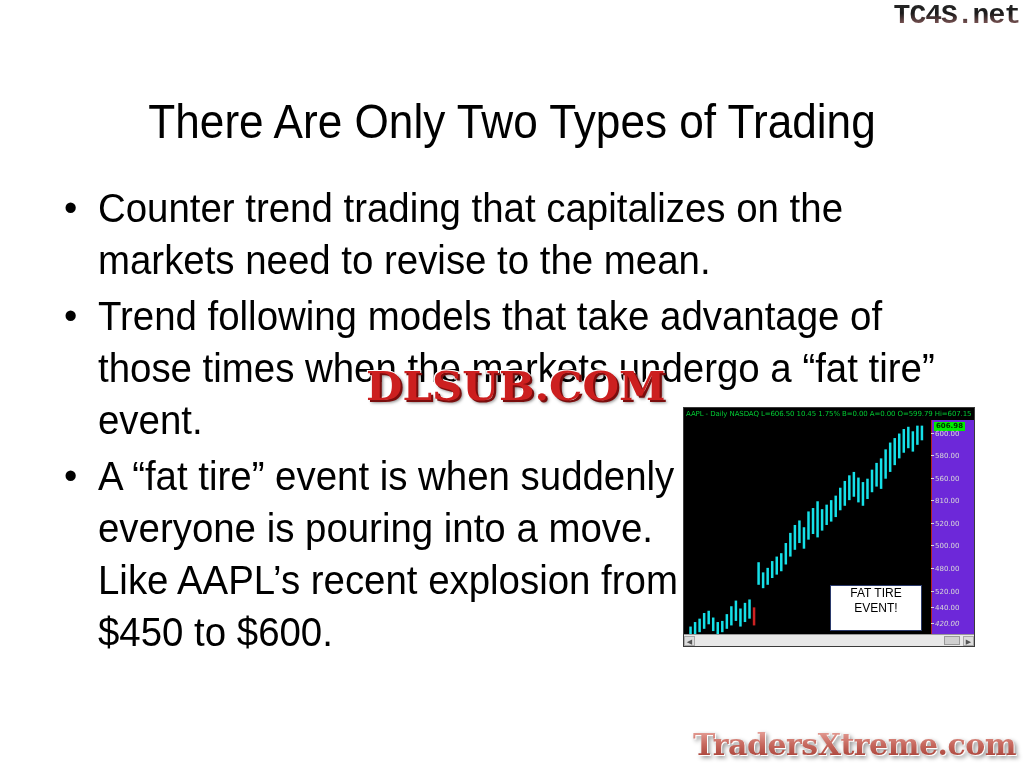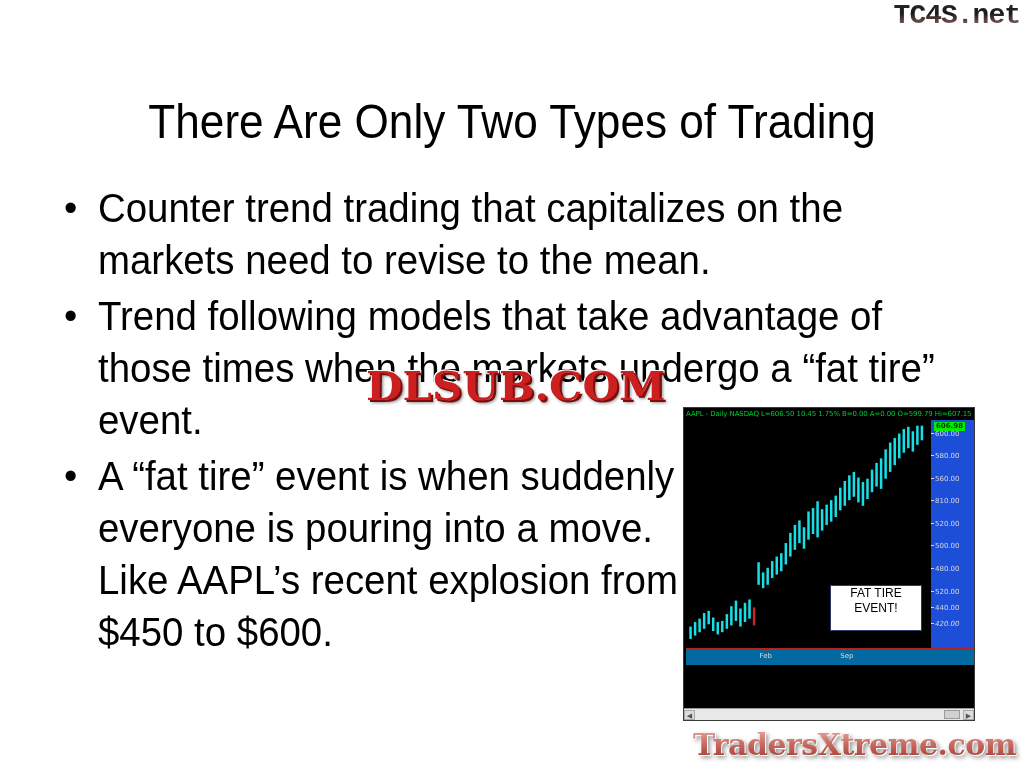--- a/index.html
+++ b/index.html
@@ -105,21 +105,21 @@
     transform-origin: 0 50%;
     white-space: nowrap;
   }
 
   
   .chart-panel {
     position: absolute;
     left: 683px;
     top: 407px;
     width: 292px;
-    height: 314px;
+    height: 240px;
     background: #000000;
     border: 1px solid #3a3a3a;
     box-sizing: border-box;
     overflow: hidden;
   }
   .chart-header {
     position: absolute;
     left: 2px;
     top: 1px;
     width: 288px;
@@ -143,21 +143,21 @@
   }
   .chart-plot svg { display: block; }
 
   
   .price-axis {
     position: absolute;
     left: 247px;
     top: 12px;
     width: 44px;
     height: 240px;
-    background: #1d4ed8;
+    background: #6d28d9;
     border-left: 1px solid #b22222;
   }
   .price-tick {
     position: absolute;
     left: 3px;
     color: #d8d8d8;
     font-family: "DejaVu Sans", sans-serif;
     font-size: 7px;
     line-height: 8px;
     white-space: nowrap;

